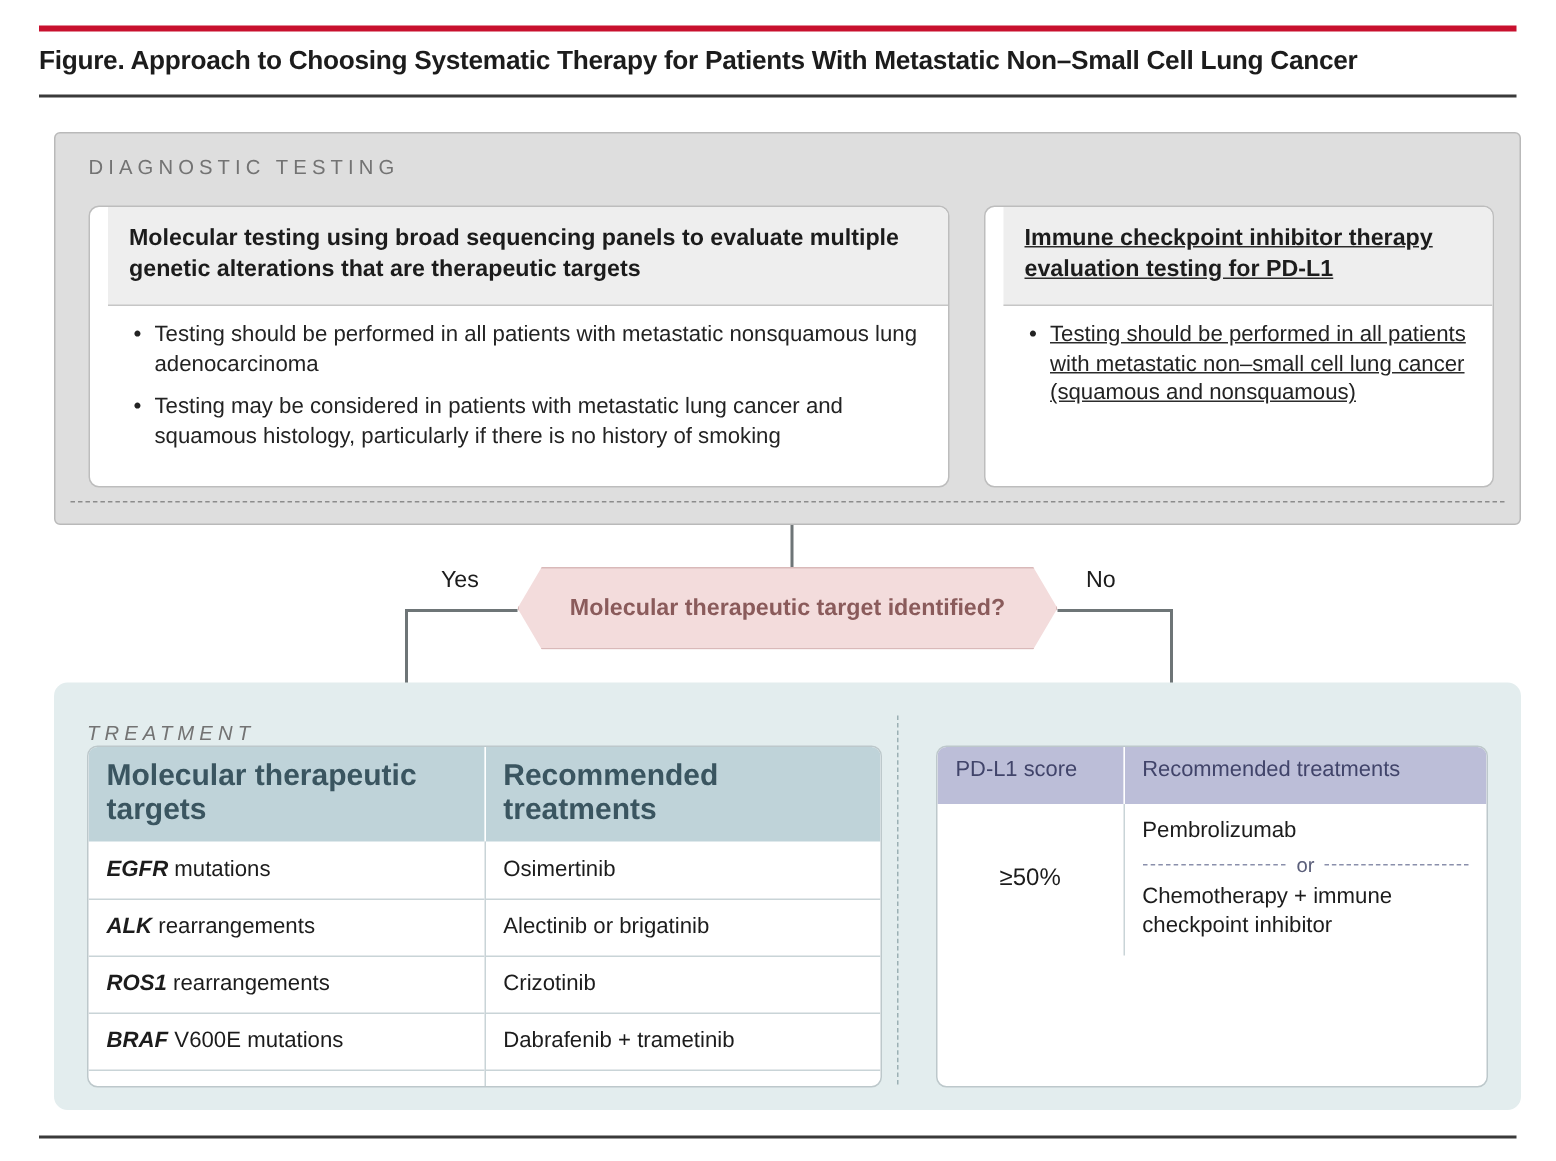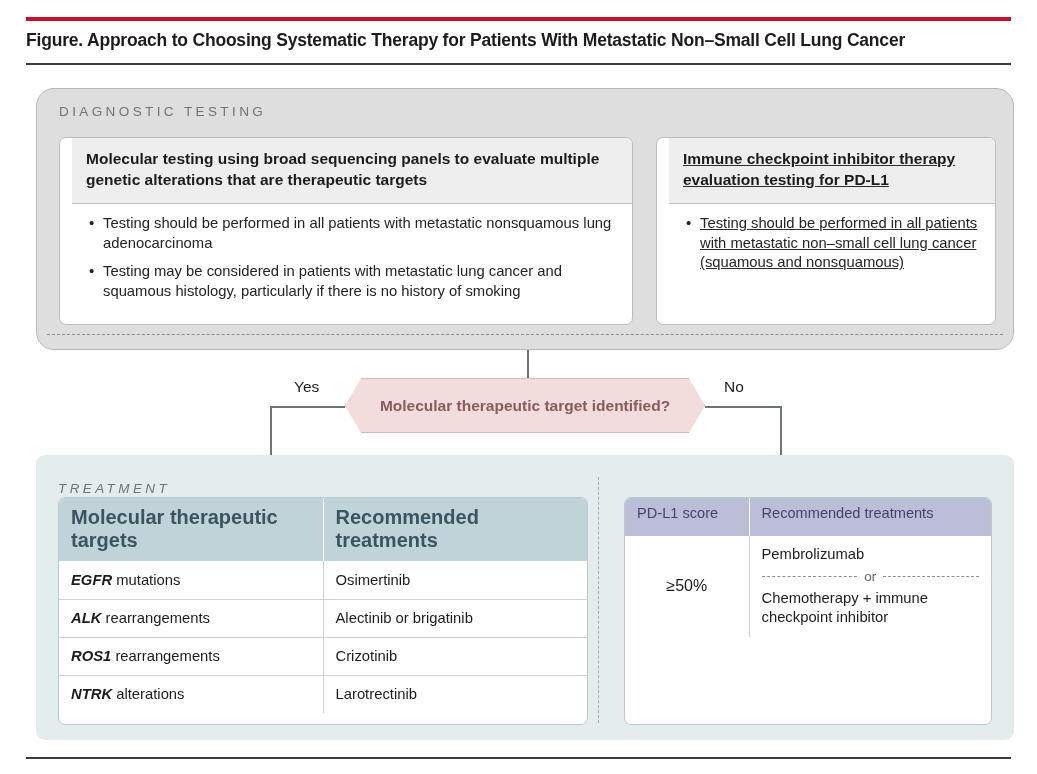--- a/index.html
+++ b/index.html
@@ -44,21 +44,21 @@
     background: #3a3a3a;
   }
 
   
   .panel-diagnostic {
     position: absolute;
     left: 36px; top: 88px;
     width: 978px; height: 262px;
     background: #dedede;
     border: 1px solid #b9b9b9;
-    border-radius: 18px;
+    border-radius: 4px;
   }
   .panel-label {
     font-size: 13.5px;
     font-weight: 400;
     letter-spacing: 3.4px;
     color: #737373;
     text-transform: uppercase;
   }
   .label-diagnostic {
     position: absolute;
@@ -320,20 +320,24 @@
           <td class="col-a"><span class="gene">EGFR</span><span> mutations</span></td>
           <td>Osimertinib</td>
         </tr>
         <tr>
           <td class="col-a"><span class="gene">ALK</span><span> rearrangements</span></td>
           <td>Alectinib or brigatinib</td>
         </tr>
         <tr>
           <td class="col-a"><span class="gene">ROS1</span><span> rearrangements</span></td>
           <td>Crizotinib</td>
+        </tr>
+        <tr>
+          <td class="col-a"><span class="gene">BRAF</span><span> V600E mutations</span></td>
+          <td>Dabrafenib + trametinib</td>
         </tr>
         <tr>
           <td class="col-a"><span class="gene">NTRK</span><span> alterations</span></td>
           <td>Larotrectinib</td>
         </tr>
       </tbody>
     </table>
   </div>
 
   <div class="tbl tbl-right">

